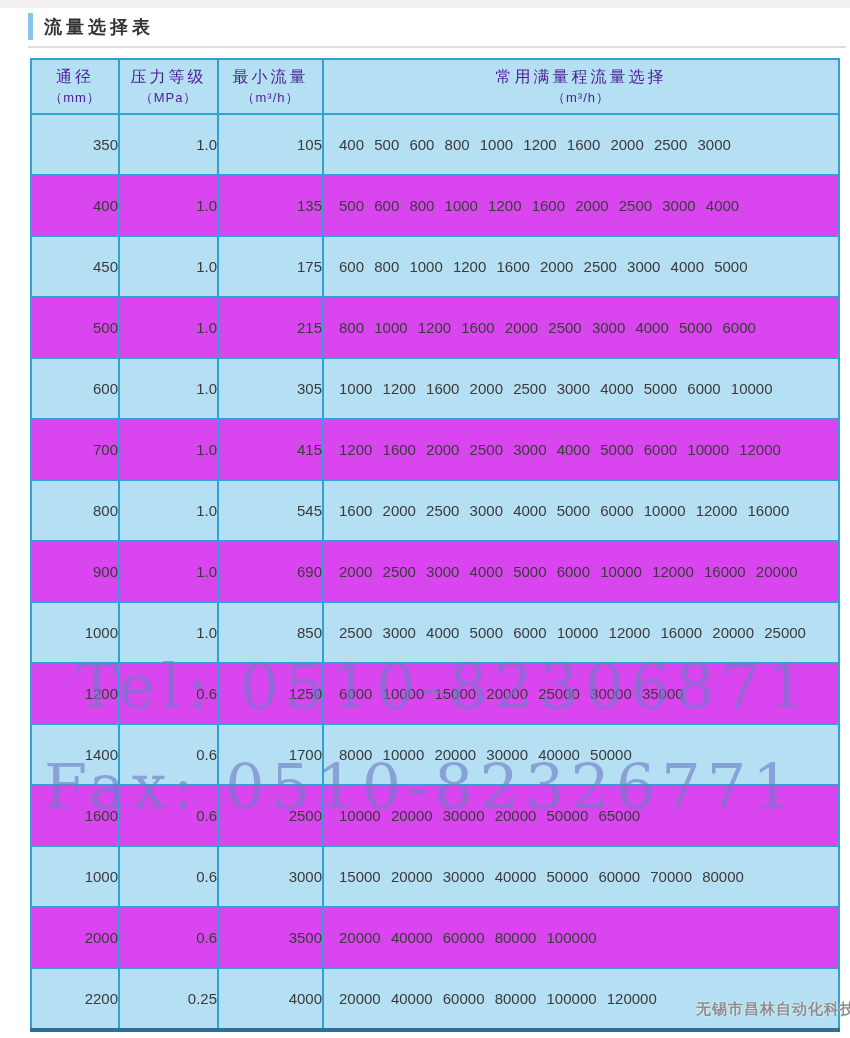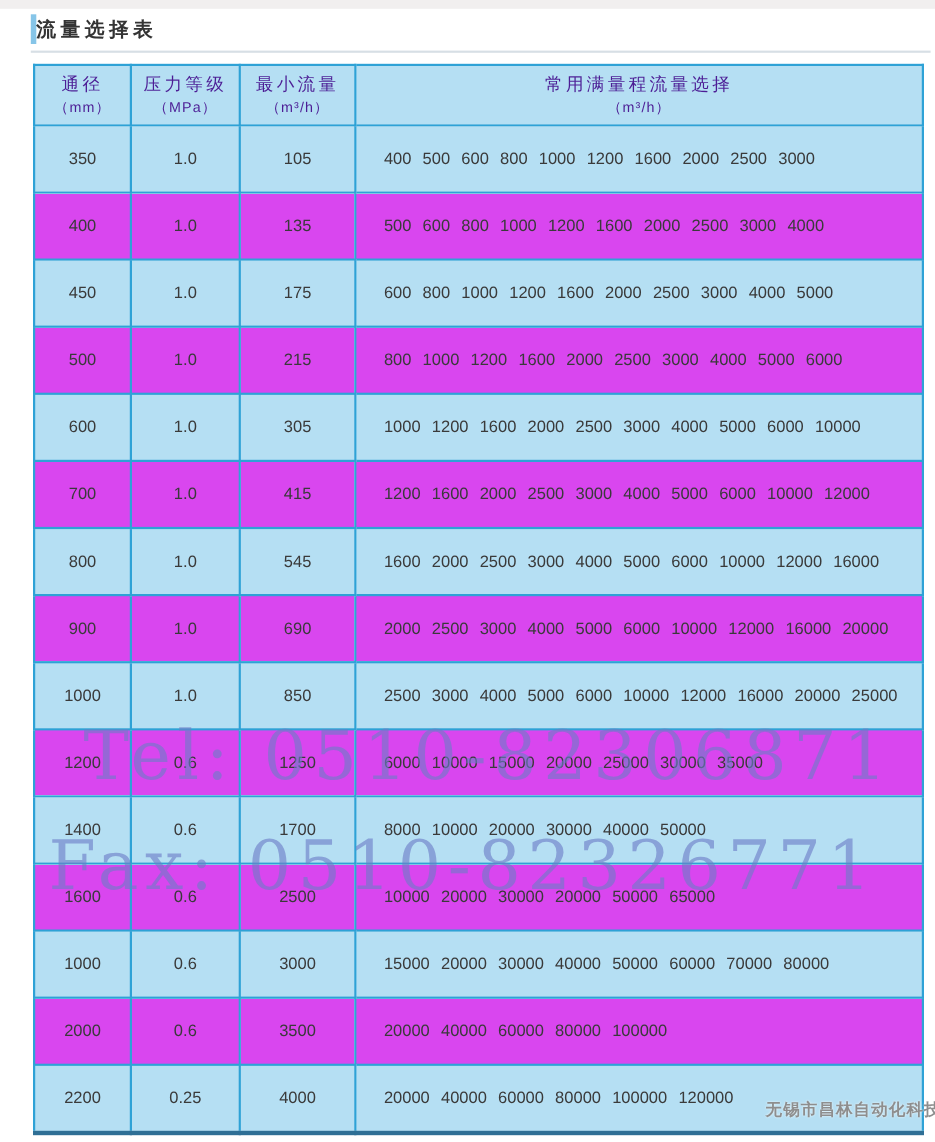--- a/index.html
+++ b/index.html
@@ -9,21 +9,21 @@
     font-family:"Liberation Sans", sans-serif;
     position:relative;
     overflow:hidden;
   }
   .top-strip {
     position:absolute; top:0; left:0; width:850px; height:8px;
     background:#f1efef;
   }
   .title-wrap {
     position:absolute; top:13px; left:28px;
-    display:flex; align-items:center; 
+    display:flex; align-items:center; gap:11px;
   }
   .title-bar { width:5px; height:27px; background:#86c5e8; }
   .page-title {
     margin:0; font-size:18px; font-weight:bold; color:#333333;
     letter-spacing:4px;
   }
   .title-underline {
     position:absolute; top:46px; left:28px; width:818px; height:2px;
     background:#d7dfe5;
   }
@@ -37,24 +37,24 @@
   .flow-table thead th {
     height:53px; background:#b5dff3;
     font-weight:400; font-size:16px; color:#4c1d95;
     letter-spacing:3px; padding:0; text-align:center; vertical-align:middle;
   }
   .flow-table .unit {
     display:block; font-size:13px; letter-spacing:1px; margin-top:1px;
   }
   .flow-table tbody td {
     height:59px; font-size:15px; color:#3a3a3a;
-    text-align:center; vertical-align:middle; padding:0;
+    text-align:right; vertical-align:middle; padding:0;
   }
   .flow-table tbody td:last-child {
-    text-align:left; padding-left:25px; word-spacing:6px;
+    text-align:left; padding-left:15px; word-spacing:6px;
     white-space:nowrap;
   }
   .flow-table tr.blue td { background:#b5dff3; }
   .flow-table tr.white td { background:#d946ef; }
   .wm {
     position:absolute; z-index:5;
     font-family:"DejaVu Serif", serif;
     font-size:62px; letter-spacing:6px; line-height:1.25;
     color:rgba(108,124,198,0.62);
     white-space:nowrap; pointer-events:none;

